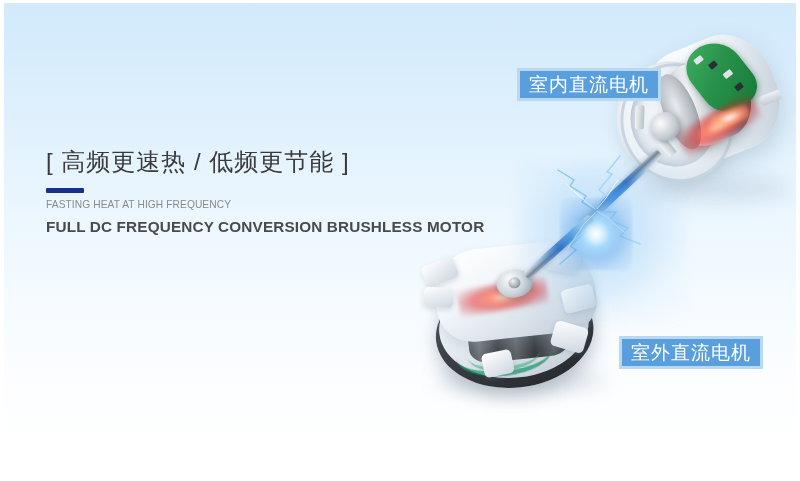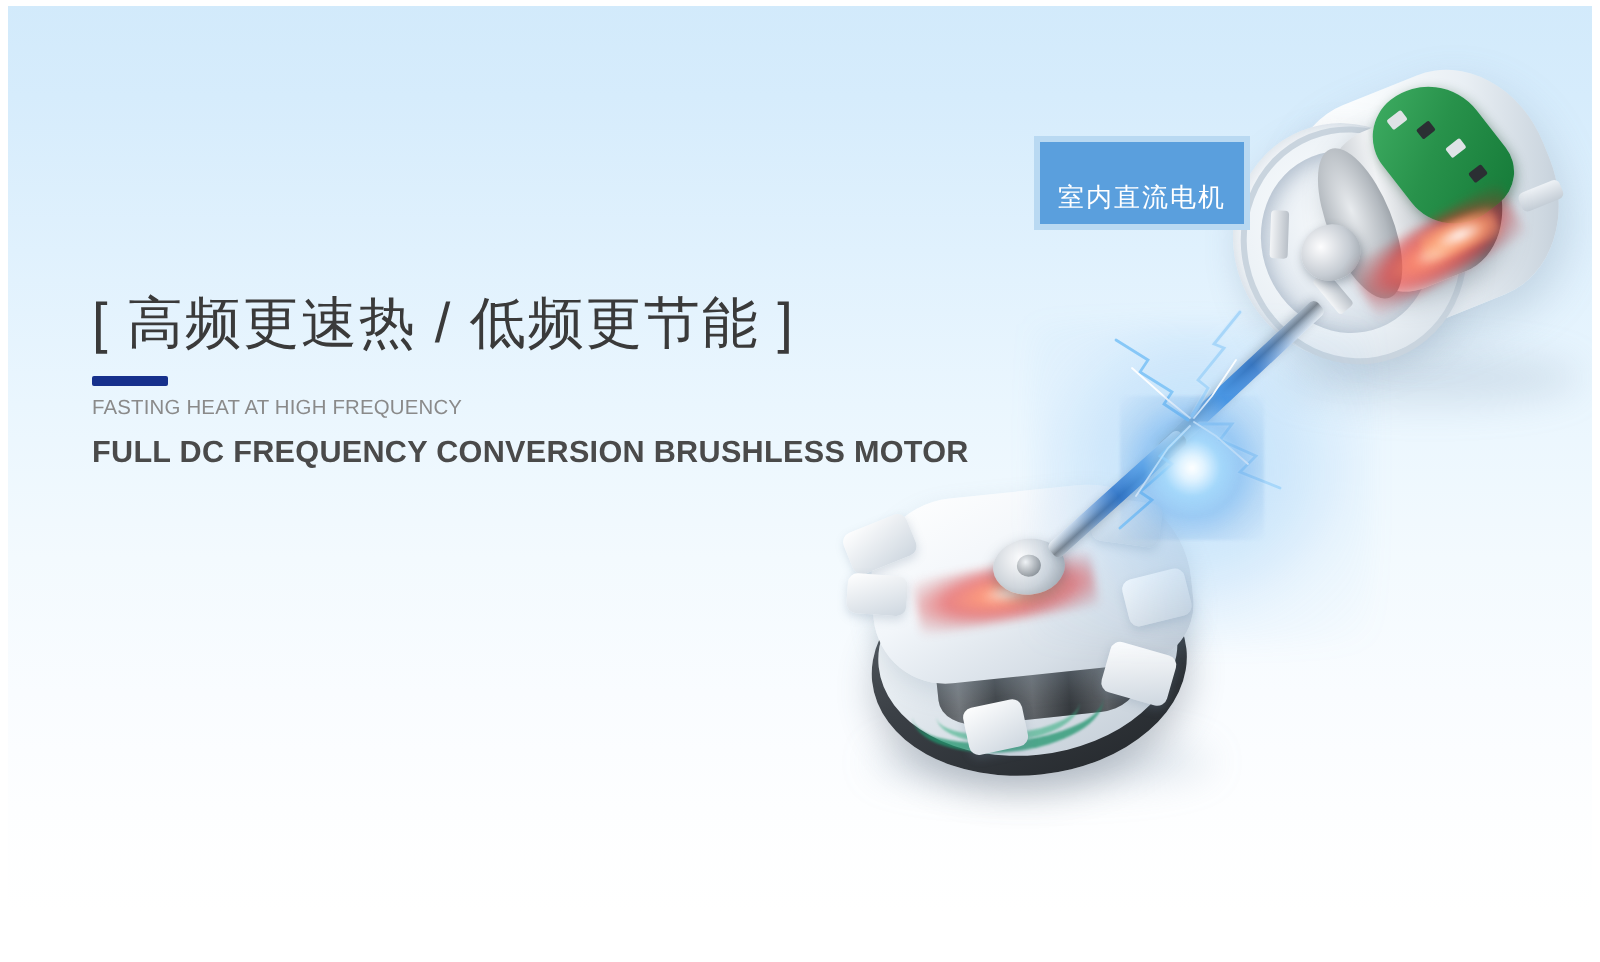--- a/index.html
+++ b/index.html
@@ -28,39 +28,39 @@
   .edge-t{left:0;top:0;width:800px;height:3px;}
   .edge-b{left:0;bottom:0;width:800px;height:3px;}
 
   
   #text-block{position:absolute;left:46px;top:142px;z-index:30;}
   #page-title{
     font-size:37px;line-height:44px;color:#2b2b2b;
     letter-spacing:2px;font-weight:400;white-space:nowrap;
   }
   #subtitle{
-    margin-top:4px;font-size:28px;line-height:32px;color:#3a3a3a;
+    margin-top:4px;font-size:24px;line-height:32px;color:#3a3a3a;
     letter-spacing:1px;font-weight:400;white-space:nowrap;
   }
   #rule{margin-top:10px;width:38px;height:5px;background:#16308c;border-radius:1px;}
   #eng-title{
     margin-top:7px;font-size:15.3px;line-height:18px;color:#4a4a4a;
     font-weight:bold;letter-spacing:0.15px;white-space:nowrap;
   }
   #eng-sub{
     margin-top:5px;font-size:10.2px;line-height:13px;color:#8a8a8a;
     letter-spacing:0.1px;white-space:nowrap;
   }
 
   
   .badge{
     position:absolute;z-index:50;
     background:#5a9fdd;border:3px solid #b9d9f2;
-    color:#ffffff;font-size:13px;line-height:18px;
-    padding:19px 9px 4px 9px;letter-spacing:1px;white-space:nowrap;
+    color:#ffffff;font-size:19px;line-height:18px;
+    padding:5px 9px 4px 9px;letter-spacing:1px;white-space:nowrap;
     box-sizing:border-box;
   }
   #badge-indoor{left:517px;top:68px;}
   #badge-outdoor{left:619px;top:336px;}
 
   
   #artwork{position:absolute;left:0;top:0;width:800px;height:481px;z-index:20;}
 
   
   #motor-indoor{
@@ -379,18 +379,19 @@
   </div>
 
   <div id="text-block">
     <div id="subtitle">[ 高频更速热 / 低频更节能 ]</div>
     <div id="rule"></div>
     <div id="eng-sub">FASTING HEAT AT HIGH FREQUENCY</div>
     <div id="eng-title">FULL DC FREQUENCY CONVERSION BRUSHLESS MOTOR</div>
   </div>
 
   <div class="badge" id="badge-indoor">室内直流电机</div>
+  <div class="badge" id="badge-outdoor">室外直流电机</div>
 
   <div class="edge-mask edge-l"></div>
   <div class="edge-mask edge-r"></div>
   <div class="edge-mask edge-t"></div>
   <div class="edge-mask edge-b"></div>
 </div>
 
 </body></html>

